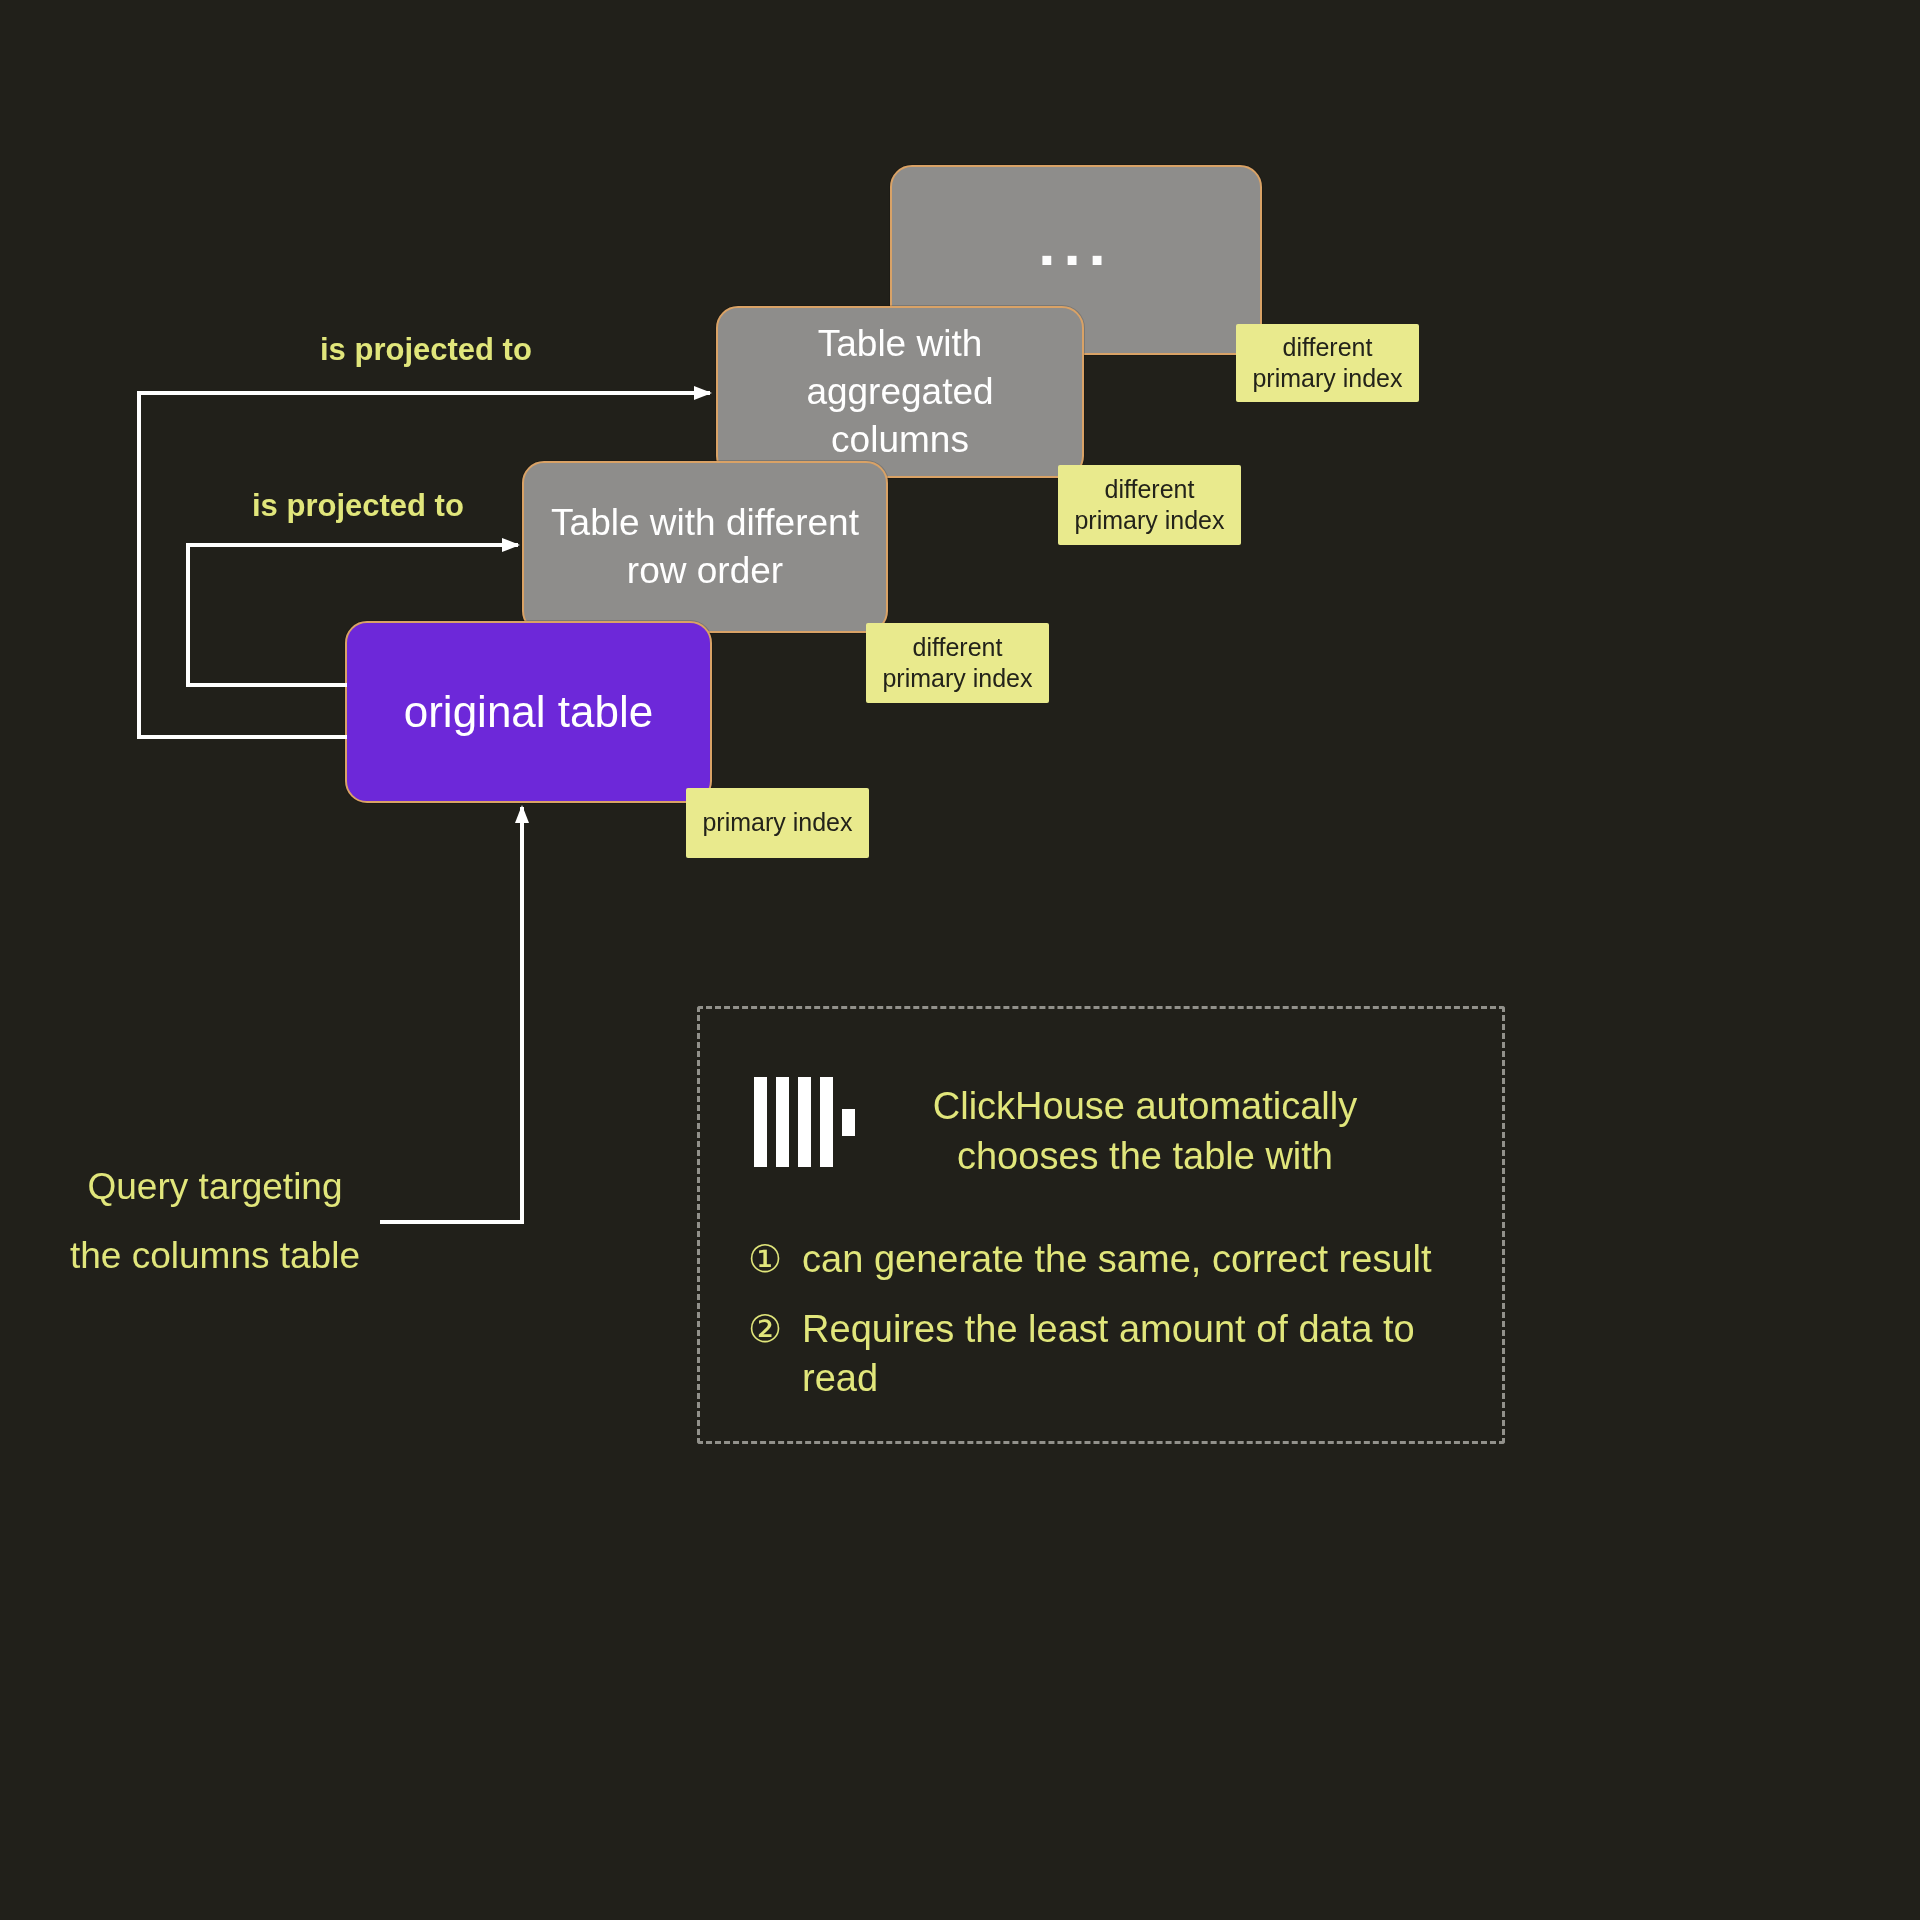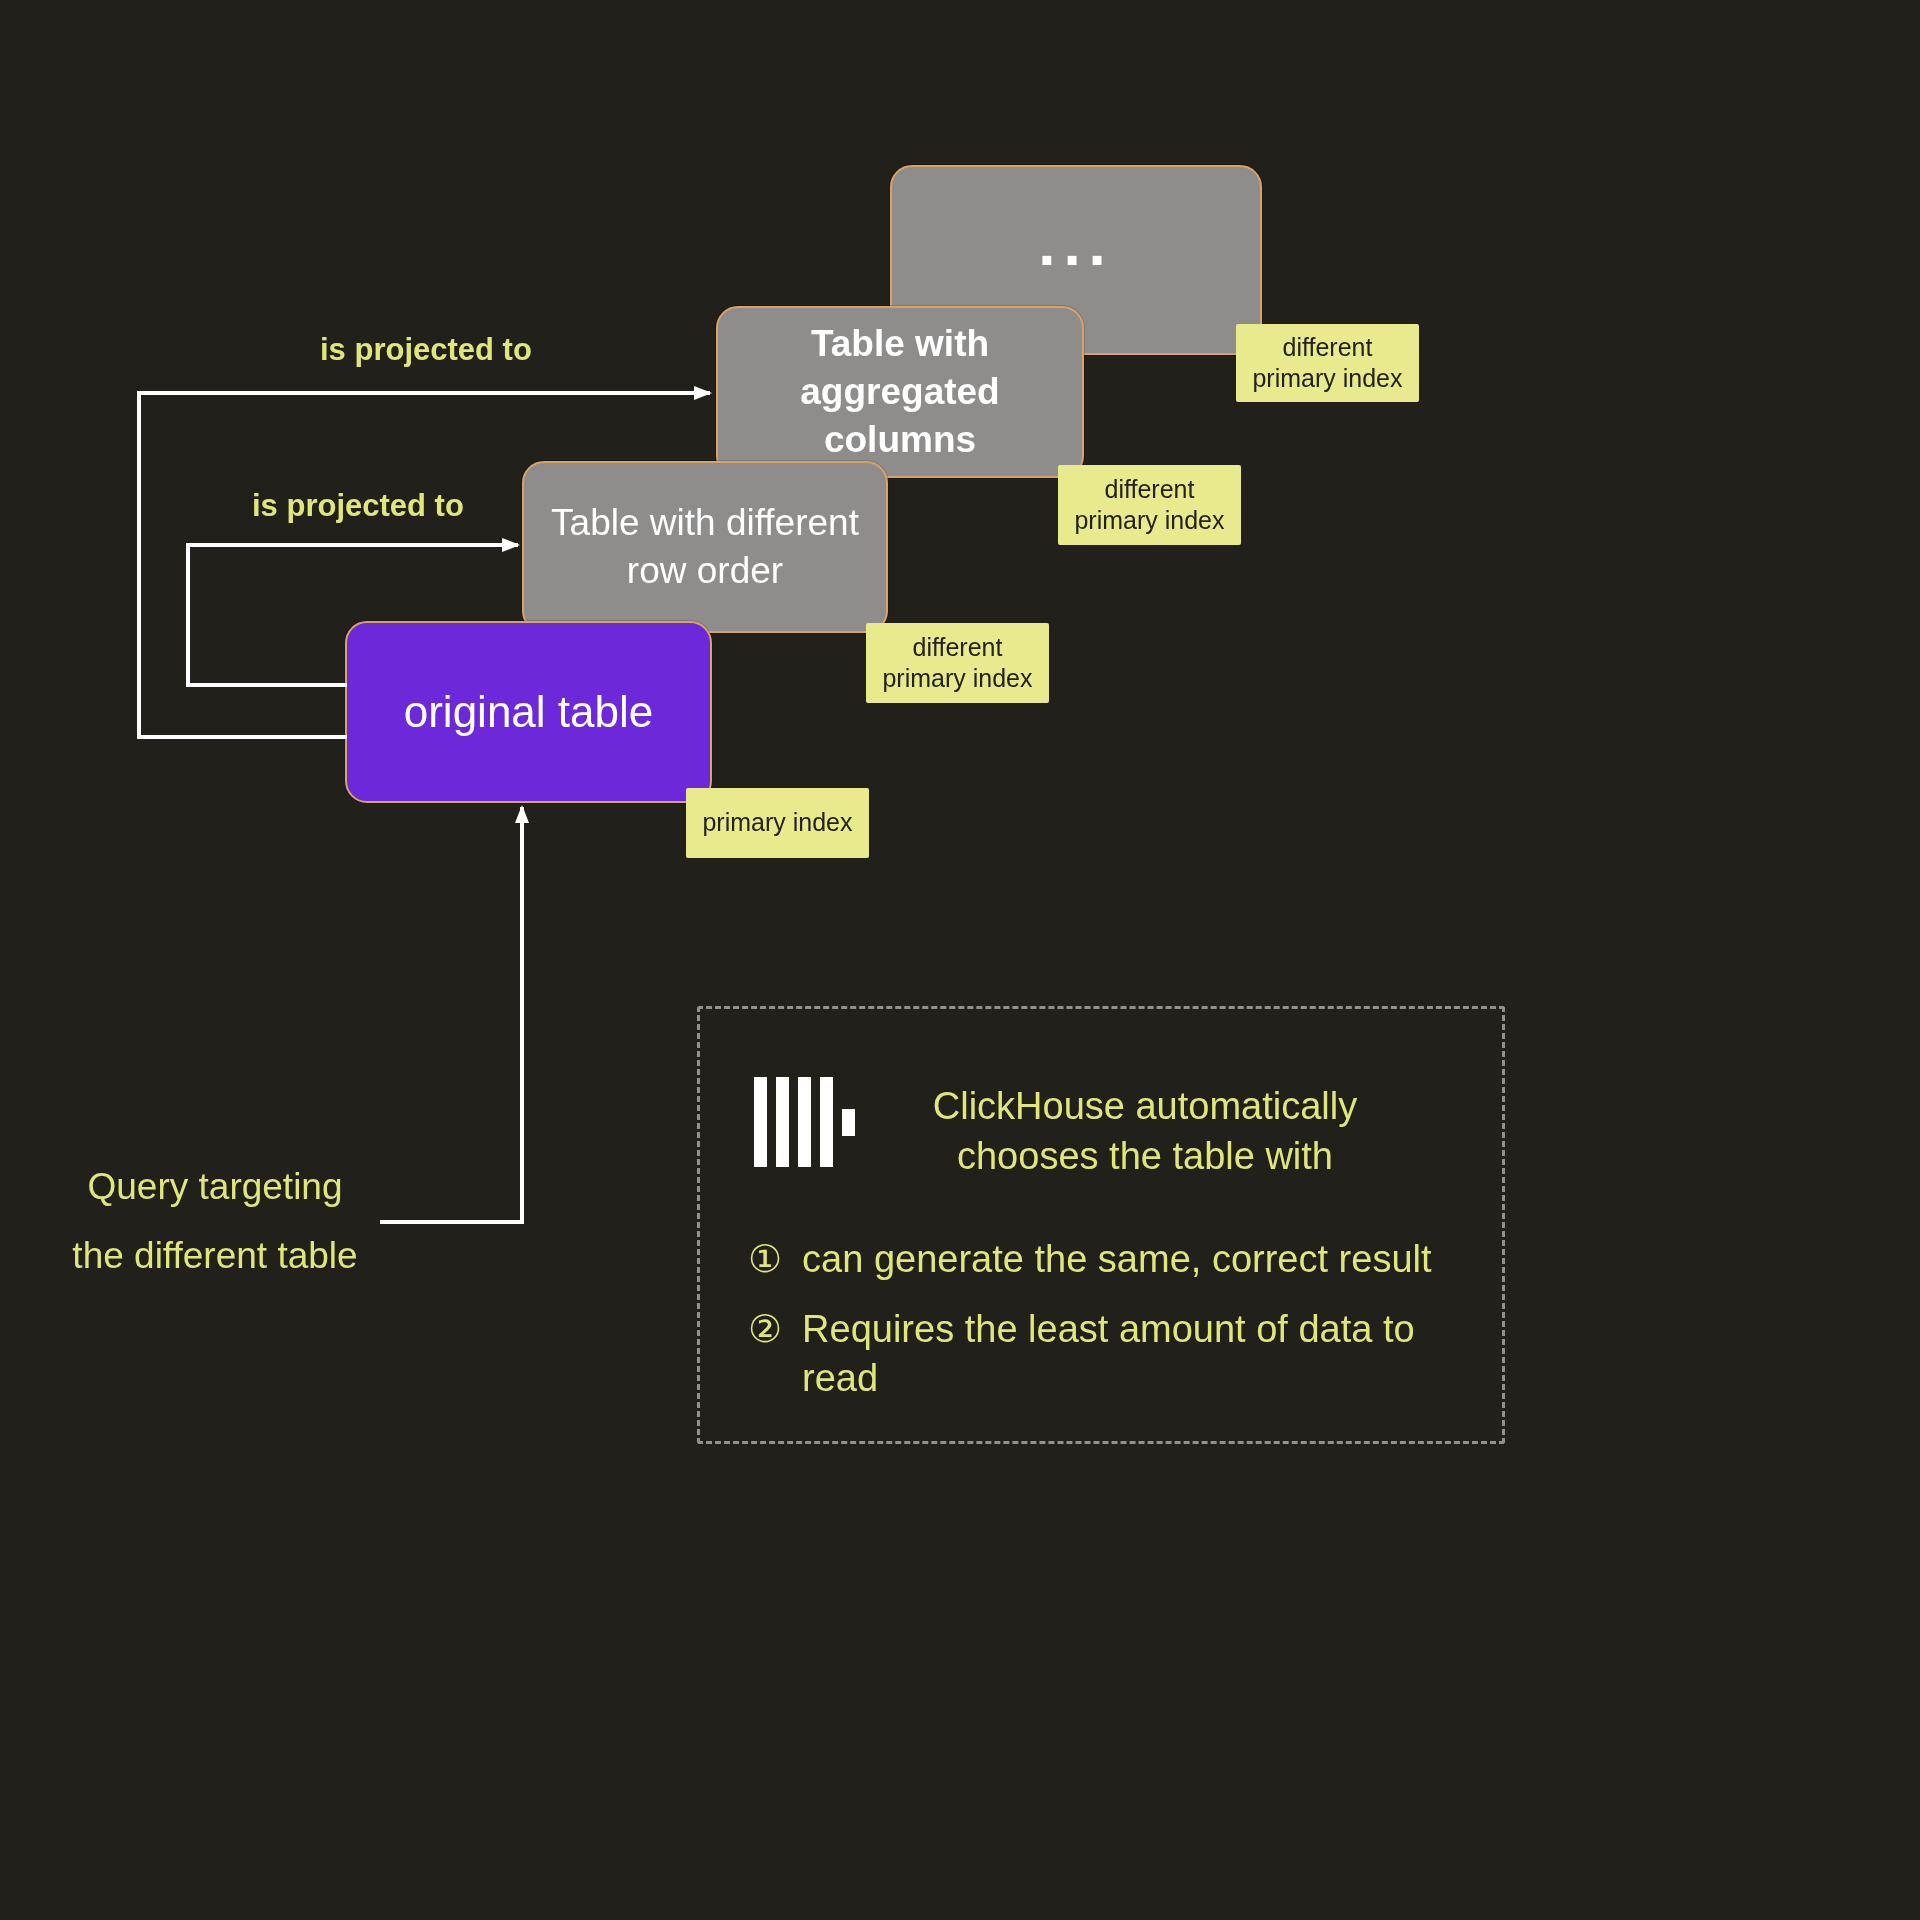--- a/index.html
+++ b/index.html
@@ -20,21 +20,21 @@
     border-radius:22px;
     display:flex;align-items:center;justify-content:center;
     text-align:center;
     color:#ffffff;
     font-size:37px;
     line-height:1.3;
     box-shadow:0 0 0 1px rgba(0,0,0,0.15);
   }
   .tbox.ellipsis{left:890px;top:165px;width:368px;height:186px;z-index:1;}
   .tbox.ellipsis .dots{font-size:62px;font-weight:700;letter-spacing:8px;transform:translateY(-16px);color:#fdfdfd;}
-  .tbox.aggregated{left:716px;top:306px;width:368px;height:172px;z-index:2;padding:12px 30px;box-sizing:border-box;font-weight:bold;}
+  .tbox.aggregated{left:716px;top:306px;width:368px;height:172px;z-index:2;padding:12px 30px;box-sizing:border-box;}
   .tbox.roworder{left:522px;top:461px;width:366px;height:172px;z-index:3;padding:0 24px;box-sizing:border-box;}
   .tbox.original{left:345px;top:621px;width:363px;height:178px;z-index:4;background:#6d28d9;font-size:44px;}
 
   
   .tag{
     position:absolute;
     background:#e9ea8d;
     color:#23231a;
     border-radius:2px;
     display:flex;align-items:center;justify-content:center;
@@ -119,21 +119,21 @@
   <div class="tag t-ellipsis">different primary index</div>
   <div class="tag t-aggregated">different primary index</div>
   <div class="tag t-roworder">different primary index</div>
   <div class="tag t-original">primary index</div>
 
   <div class="arrow-label l1">is projected to</div>
   <div class="arrow-label l2">is projected to</div>
 
   <div class="query-label">
     <div class="ql1">Query targeting</div>
-    <div class="ql2">the different table</div>
+    <div class="ql2">the columns table</div>
   </div>
 
   <svg class="arrows" width="1920" height="1920" viewBox="0 0 1920 1920">
     <defs>
       <marker id="ah" markerUnits="userSpaceOnUse" markerWidth="20" markerHeight="16" refX="16" refY="7" orient="auto">
         <path d="M0,0 L18,7 L0,14 Z" fill="#ffffff"></path>
       </marker>
     </defs>
     <polyline points="347,737 139,737 139,393 710,393" fill="none" stroke="#ffffff" stroke-width="4" marker-end="url(#ah)"></polyline>
     <polyline points="347,685 188,685 188,545 518,545" fill="none" stroke="#ffffff" stroke-width="4" marker-end="url(#ah)"></polyline>

